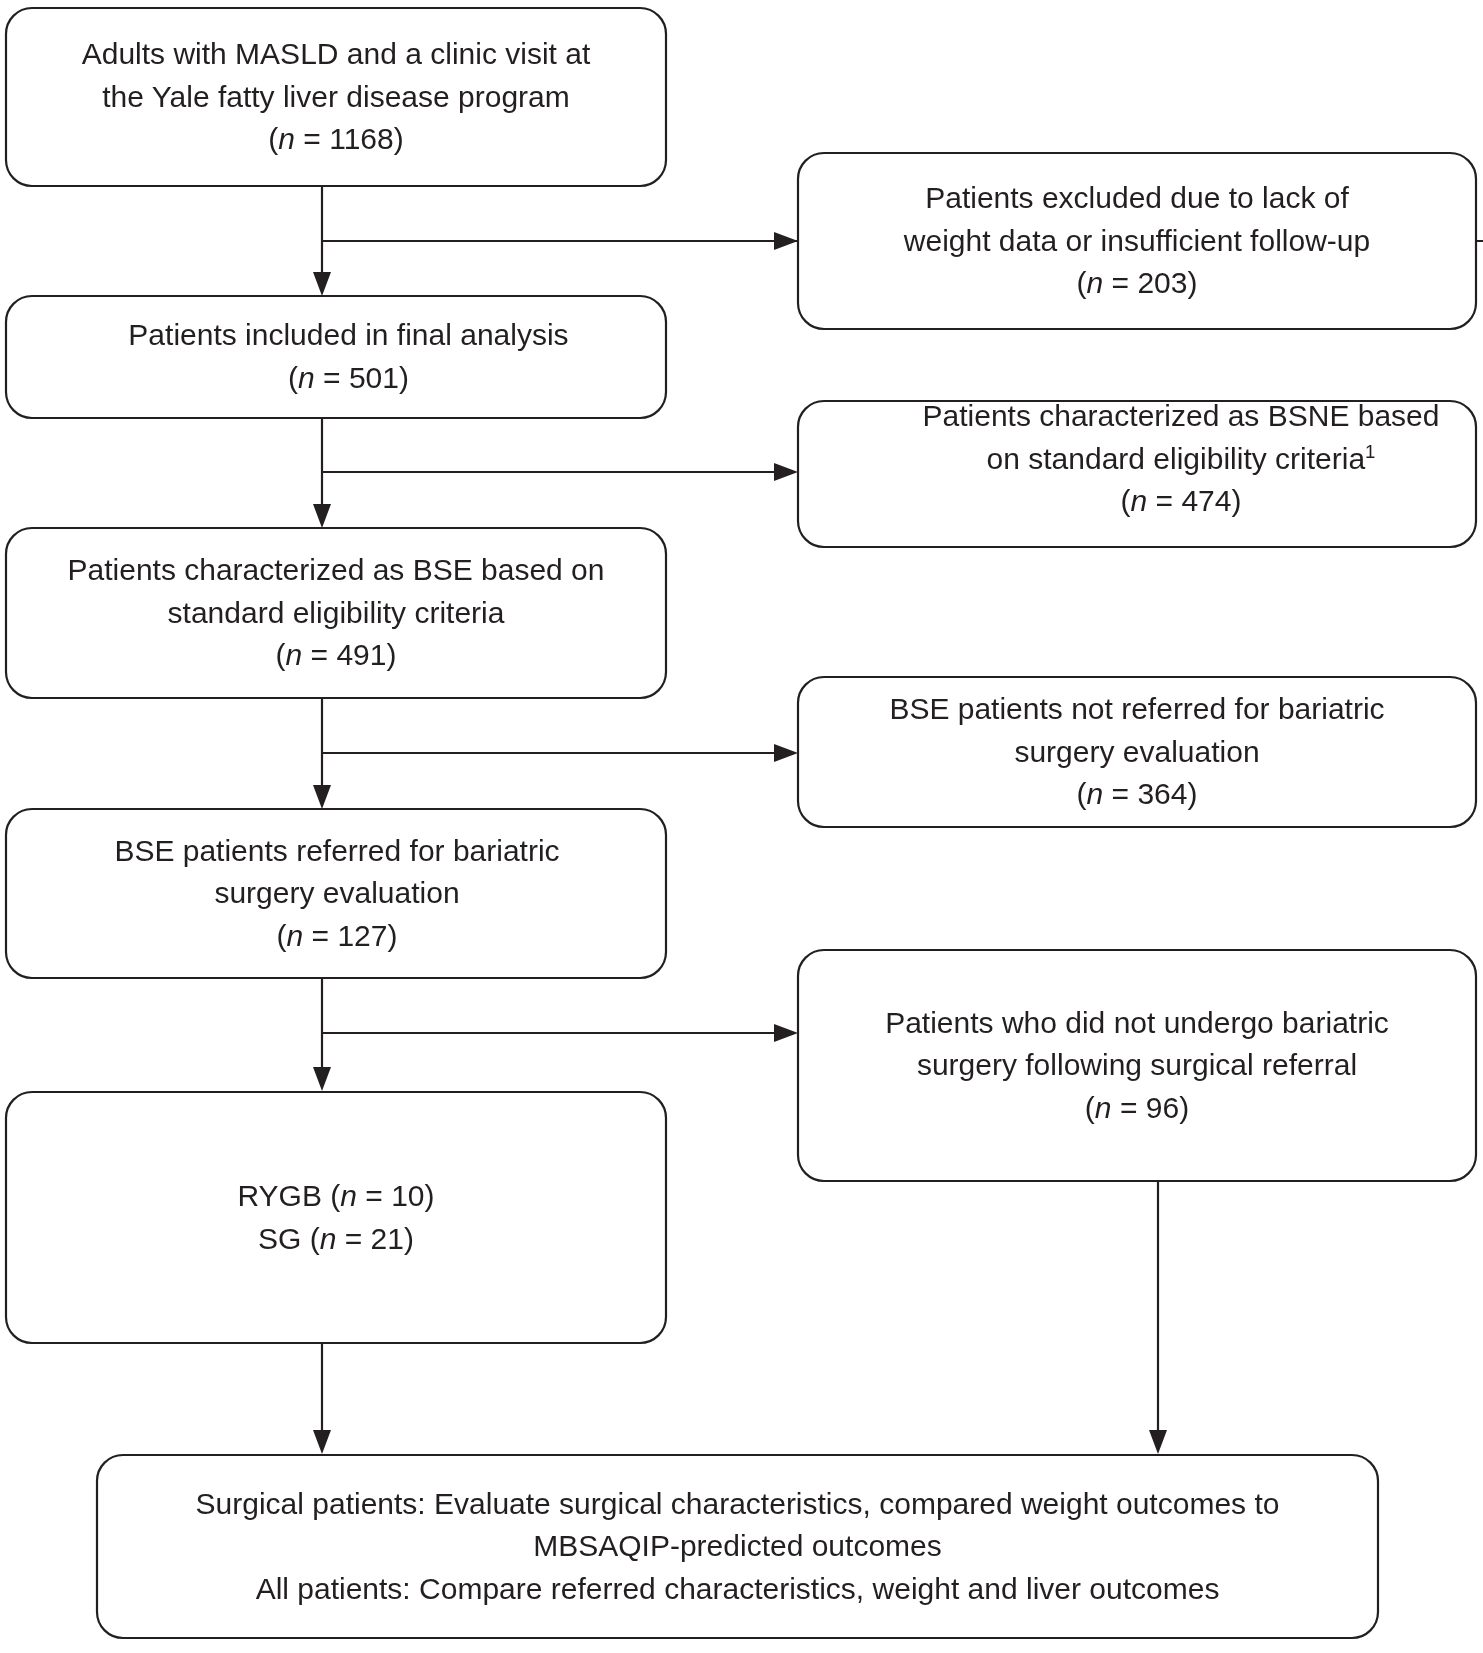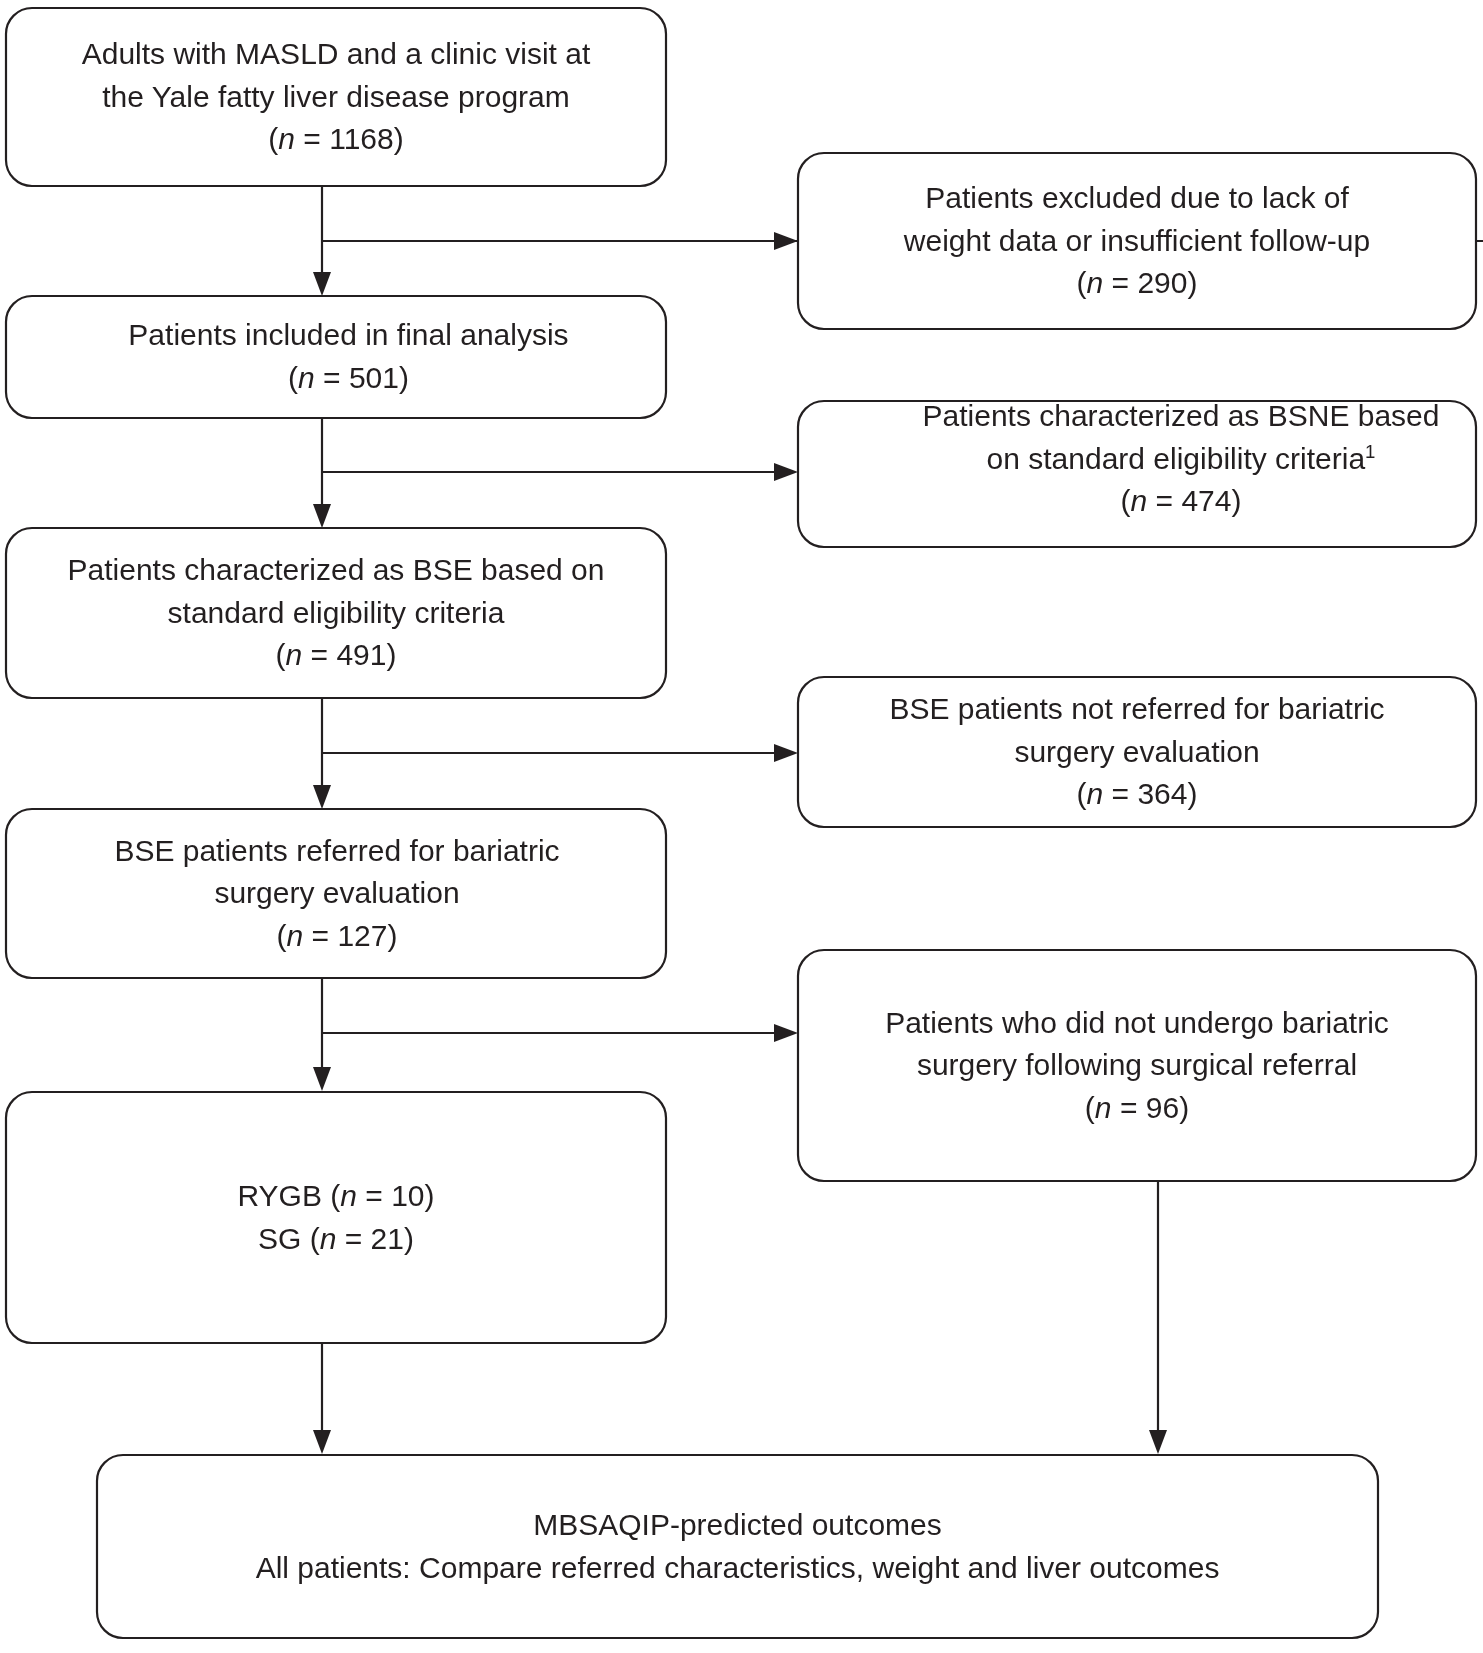--- a/index.html
+++ b/index.html
@@ -122,21 +122,21 @@
 
   <div class="node-text" style="left:6px; top:8px; width:660px; height:178px;">
     <span class="ln">Adults with MASLD and a clinic visit at</span>
     <span class="ln">the Yale fatty liver disease program</span>
     <span class="ln">(<span class="it">n</span> = <span>1168</span>)</span>
   </div>
 
   <div class="node-text" style="left:798px; top:153px; width:678px; height:176px;">
     <span class="ln">Patients excluded due to lack of</span>
     <span class="ln">weight data or insufficient follow-up</span>
-    <span class="ln">(<span class="it">n</span> = <span>290</span>)</span>
+    <span class="ln">(<span class="it">n</span> = <span>203</span>)</span>
   </div>
 
   <div class="node-text" style="left:6px; top:296px; width:660px; height:122px;padding-left:39px;">
     <span class="ln">Patients included in final analysis</span>
     <span class="ln">(<span class="it">n</span> = <span>501</span>)</span>
   </div>
 
   <div class="node-text" style="left:798px; top:401px; width:678px; height:116px;margin-left:44px;">
     <span class="ln">Patients characterized as BSNE based</span>
     <span class="ln"><span>on standard eligibility criteria</span><sup class="fn">1</sup></span>
@@ -166,17 +166,18 @@
     <span class="ln">surgery following surgical referral</span>
     <span class="ln">(<span class="it">n</span> = <span>96</span>)</span>
   </div>
 
   <div class="node-text" style="left:6px; top:1092px; width:660px; height:251px;">
     <span class="ln"><span>RYGB</span> (<span class="it">n</span> = <span>10</span>)</span>
     <span class="ln"><span>SG</span> (<span class="it">n</span> = <span>21</span>)</span>
   </div>
 
   <div class="node-text" style="left:97px; top:1455px; width:1281px; height:183px;">
+    <span class="ln">Surgical patients: Evaluate surgical characteristics, compared weight outcomes to</span>
     <span class="ln">MBSAQIP-predicted outcomes</span>
     <span class="ln">All patients: Compare referred characteristics, weight and liver outcomes</span>
   </div>
 
 </div>
 
 </body></html>

